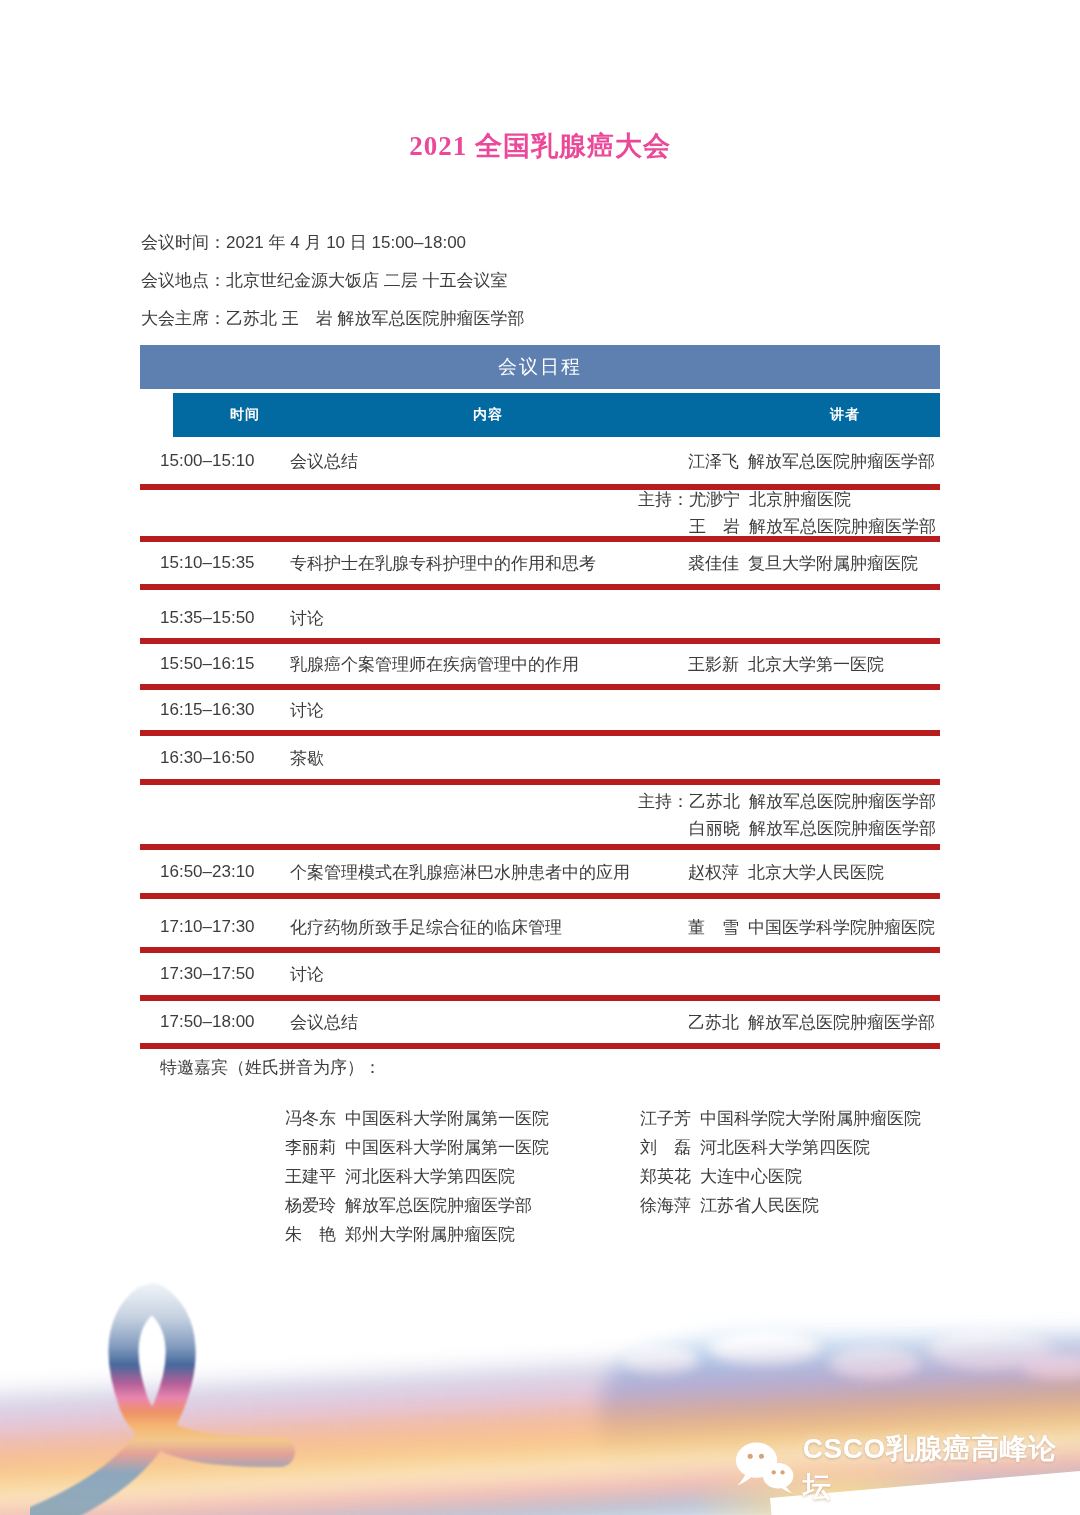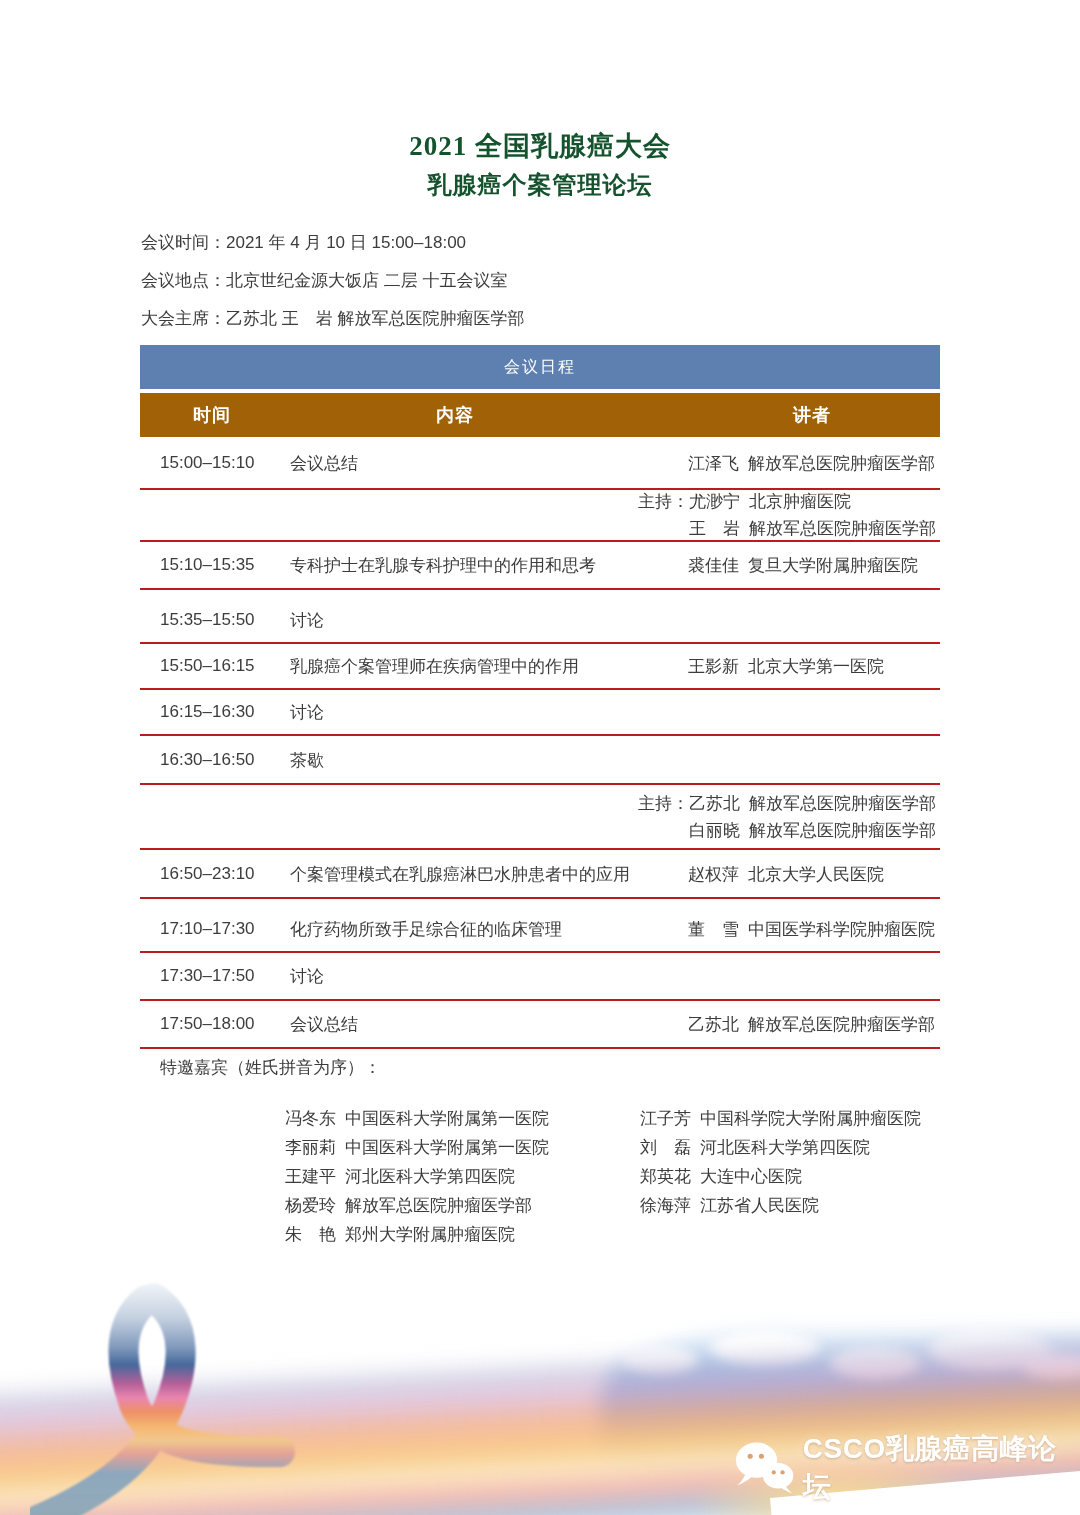--- a/index.html
+++ b/index.html
@@ -3,35 +3,35 @@
 <meta charset="utf-8">
 <style>
   html,body{margin:0;padding:0;background:#fff;}
   .page{
     position:relative;width:1080px;height:1515px;background:#ffffff;overflow:hidden;
     font-family:"Liberation Sans","DejaVu Sans",sans-serif;color:#3c3c3c;
   }
   
   .title1,.title2{
     position:absolute;left:0;width:100%;text-align:center;
-    font-family:"Liberation Serif","DejaVu Serif",serif;font-weight:bold;color:#14532d;
+    font-family:"Liberation Serif","DejaVu Serif",serif;font-weight:bold;color:#ec4899;
   }
   .title1{top:128px;font-size:27px;letter-spacing:1px;}
   .title2{top:169px;font-size:24px;letter-spacing:1px;}
   
   .meta{position:absolute;top:224px;left:141px;font-size:17px;line-height:38px;}
   
   .table{position:absolute;top:345px;left:140px;width:800px;font-size:17px;}
-  .banner{height:44px;background:#5e80b0;color:#fff;font-size:16px;letter-spacing:2px;
+  .banner{height:44px;background:#5e80b0;color:#fff;font-size:19px;letter-spacing:2px;
     display:flex;align-items:center;justify-content:center;}
-  .colhead{position:relative;height:44px;background:#a16207;margin-top:4px;color:#fff;
-    font-weight:bold;font-size:18px;letter-spacing:1px;}
+  .colhead{position:relative;height:44px;background:#0369a1;margin-top:4px;color:#fff;
+    font-weight:bold;font-size:14px;letter-spacing:1px;margin-left:33px;}
   .colhead span{position:absolute;top:50%;transform:translate(-50%,-50%);}
   .ch-time{left:72px;} .ch-content{left:315px;} .ch-speaker{left:672px;}
-  .row{position:relative;border-bottom:2px solid #b91c1c;box-sizing:border-box;}
+  .row{position:relative;border-bottom:6px solid #b91c1c;box-sizing:border-box;}
   .h46{height:46px;} .h47{height:47px;margin-top:7px;} .h48{height:48px;} .h49{height:49px;}
   .h52{height:52px;} .h53{height:53px;} .h65{height:65px;}
   .row .t{position:absolute;left:20px;top:50%;transform:translateY(-50%);white-space:nowrap;}
   .row .c{position:absolute;left:150px;top:50%;transform:translateY(-50%);white-space:nowrap;}
   .row .sp{position:absolute;left:548px;top:50%;transform:translateY(-50%);white-space:nowrap;}
   .sn{margin-right:9px;}
   .chairwrap{position:absolute;left:498px;top:50%;transform:translateY(-50%);
     line-height:27px;white-space:nowrap;}
   .prefix{display:inline-block;width:51px;}
   
@@ -75,21 +75,20 @@
     gap:7px;z-index:9;}
   .wechat-label{font-size:28px;font-weight:bold;color:#fff;letter-spacing:0.5px;
     text-shadow:0 1px 3px rgba(185,145,105,.6),0 0 10px rgba(255,255,255,.45);}
 </style>
 </head>
 <body>
 
 <div class="page">
 
   <div class="title1">2021 全国乳腺癌大会</div>
-  <div class="title2">乳腺癌个案管理论坛</div>
 
   <div class="meta">
     <div>会议时间：2021 年 4 月 10 日 15:00–18:00</div>
     <div>会议地点：北京世纪金源大饭店 二层 十五会议室</div>
     <div>大会主席：乙苏北 王　岩 解放军总医院肿瘤医学部</div>
   </div>
 
   <div class="table">
     <div class="banner">会议日程</div>
     <div class="colhead">

